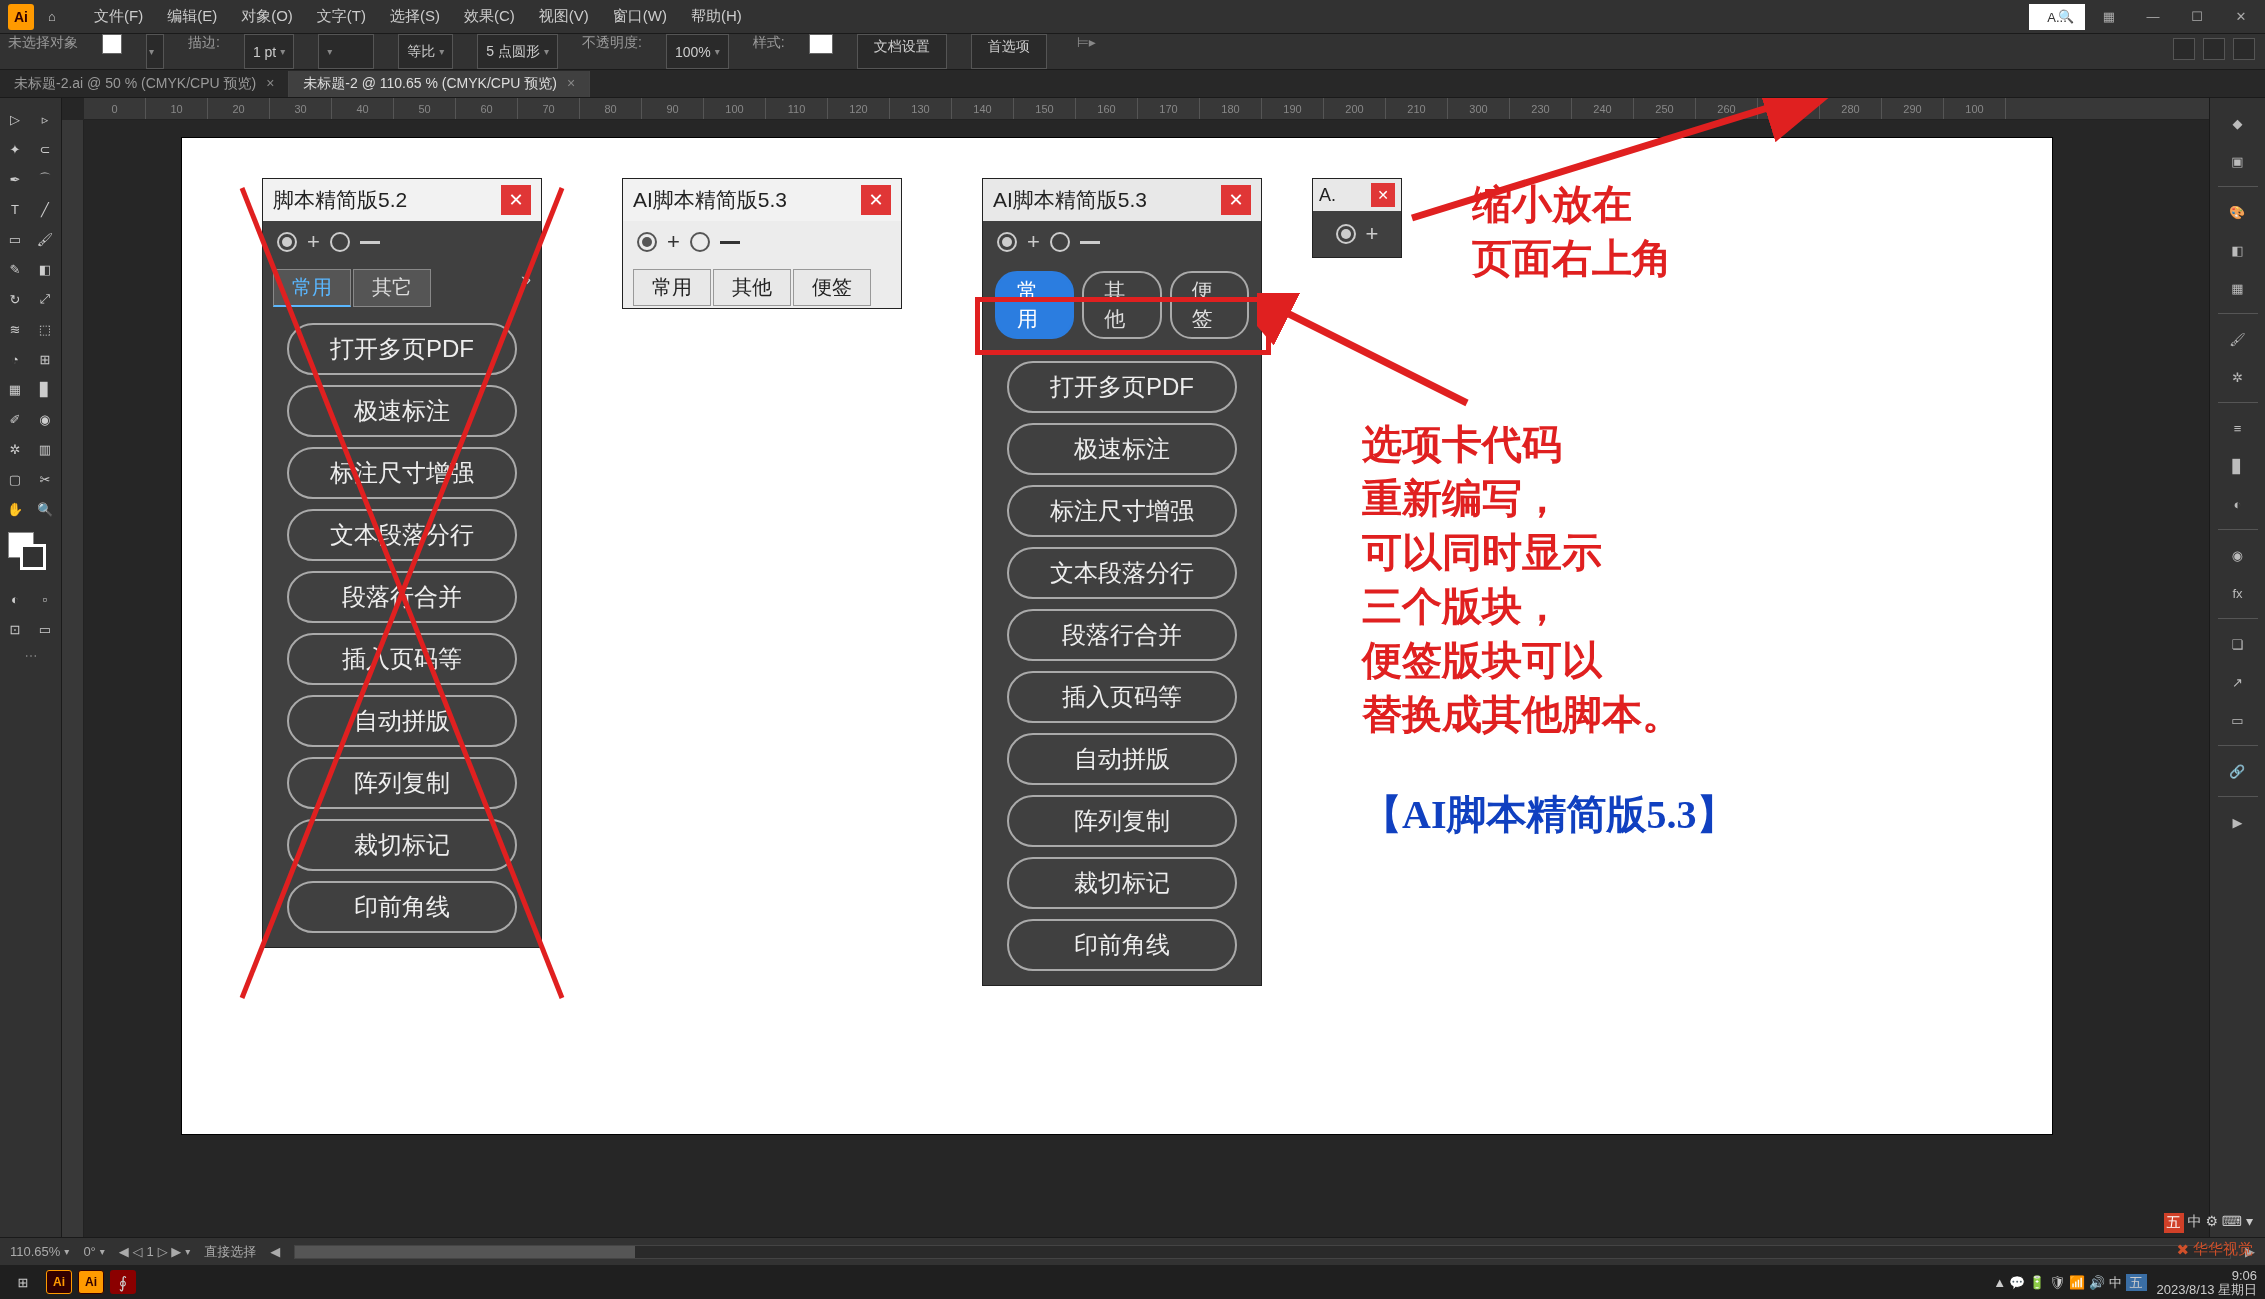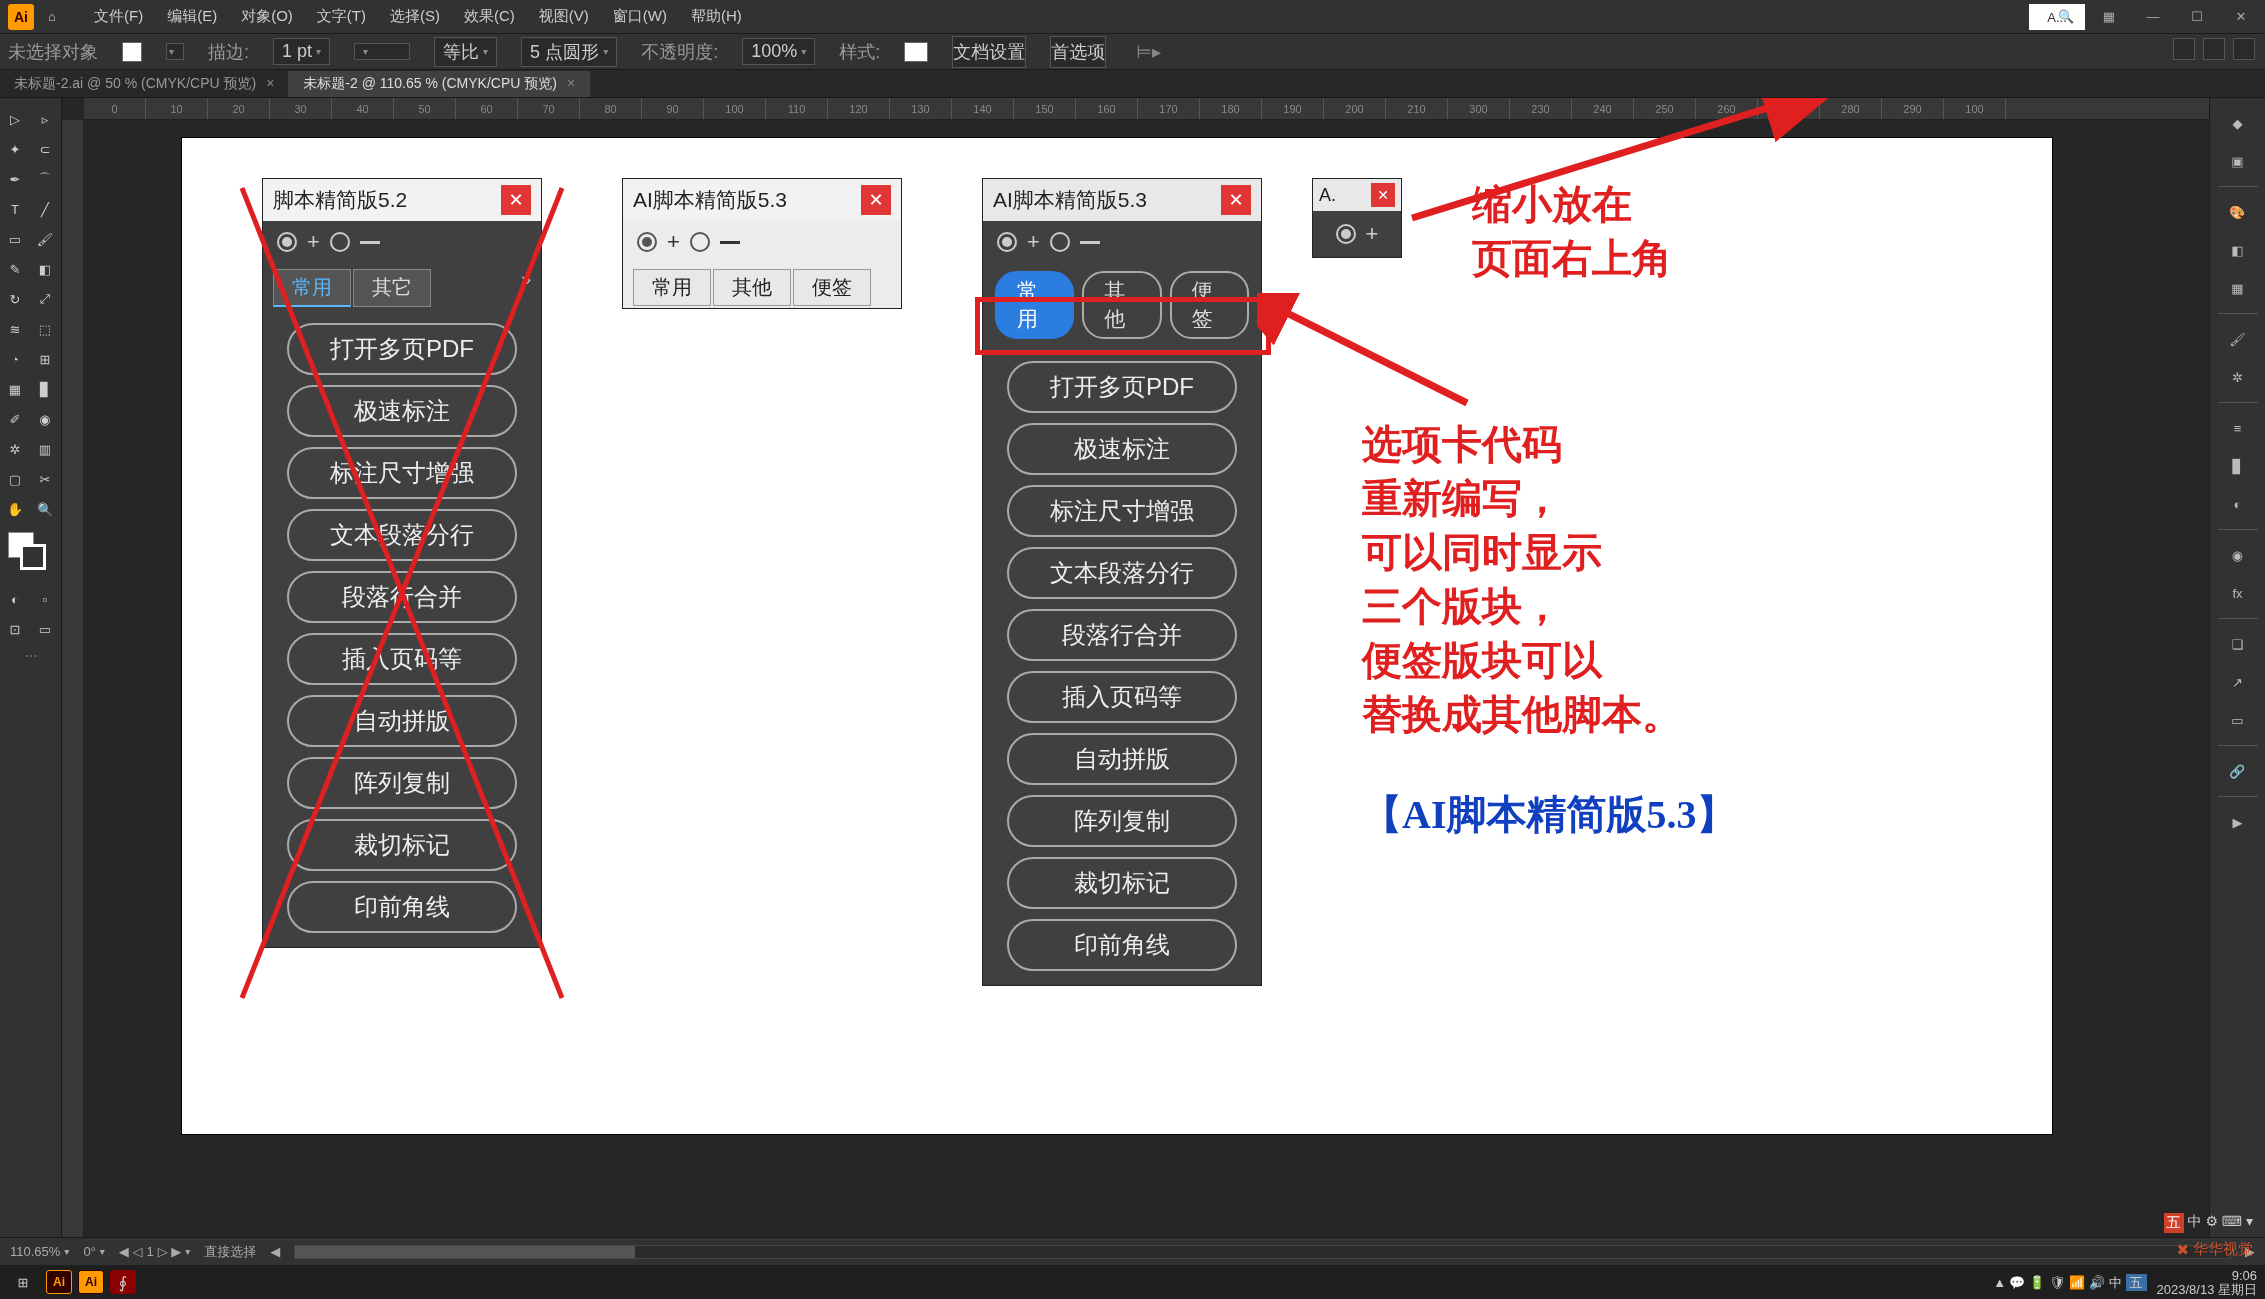--- a/index.html
+++ b/index.html
@@ -5,26 +5,26 @@
 *{box-sizing:border-box;margin:0;padding:0;font-family:"Microsoft YaHei",Arial,sans-serif}
 body{background:#323232;width:2265px;height:1299px;overflow:hidden;position:relative;font-size:13px;color:#ccc}
 .menubar{height:34px;background:#323232;display:flex;align-items:center;padding:0 8px;gap:4px;border-bottom:1px solid #1a1a1a}
 .ai-logo{width:26px;height:26px;background:#ff9a00;color:#330000;font-weight:bold;display:flex;align-items:center;justify-content:center;font-size:14px;border-radius:3px}
 .home-icon{width:28px;height:28px;display:flex;align-items:center;justify-content:center;color:#ccc;cursor:pointer}
 .menu-item{padding:4px 10px;color:#ccc;font-size:15px;cursor:pointer}
 .topright{position:absolute;right:8px;top:4px;display:flex;align-items:center;gap:12px}
 .search-box{width:30px;height:24px;display:flex;align-items:center;justify-content:center}
 .win-btn{width:32px;height:24px;display:flex;align-items:center;justify-content:center;color:#aaa;cursor:pointer}
 .mini-panel-top{position:absolute;right:180px;top:4px;background:#fff;width:56px;height:26px;font-size:13px;display:flex;align-items:center;justify-content:center;color:#333}
-.controlbar{height:36px;background:#323232;display:flex;align-items:center;padding:0 8px;gap:24px;border-bottom:1px solid #1a1a1a;font-size:18px}
+.controlbar{height:36px;background:#323232;display:flex;padding:0 8px;gap:24px;border-bottom:1px solid #1a1a1a;font-size:14px}
 .ctrl-label{color:#999}
 .ctrl-dd{background:#2a2a2a;border:1px solid #555;padding:2px 8px;color:#ccc;display:flex;align-items:center;gap:4px}
 .ctrl-dd::after{content:"▾";font-size:10px;color:#888}
 .swatch{width:20px;height:20px;background:#fff;border:1px solid #666}
-.ctrl-btn{background:#2a2a2a;border:1px solid #555;padding:3px 0;color:#ccc}
+.ctrl-btn{background:#2a2a2a;border:1px solid #555;padding:3px 16px;color:#ccc}
 .docshare{position:absolute;right:10px;top:38px;display:flex;gap:8px}
 .docshare div{width:22px;height:22px;background:#2a2a2a;border:1px solid #555}
 .tabbar{height:28px;background:#282828;display:flex;align-items:flex-end;border-bottom:1px solid #1a1a1a}
 .doc-tab{padding:4px 14px;color:#999;font-size:14px;border-right:1px solid #444;cursor:pointer}
 .doc-tab.active{background:#404040;color:#ddd}
 .doc-tab .x{margin-left:10px;color:#888}
 .main{position:absolute;top:98px;left:0;right:0;bottom:62px;display:flex}
 .toolbox{width:62px;background:#323232;display:flex;flex-direction:column;padding-top:6px;border-right:1px solid #1a1a1a}
 .tool-row{display:flex}
 .tool{width:30px;height:30px;display:flex;align-items:center;justify-content:center;color:#ccc;cursor:pointer;position:relative}

